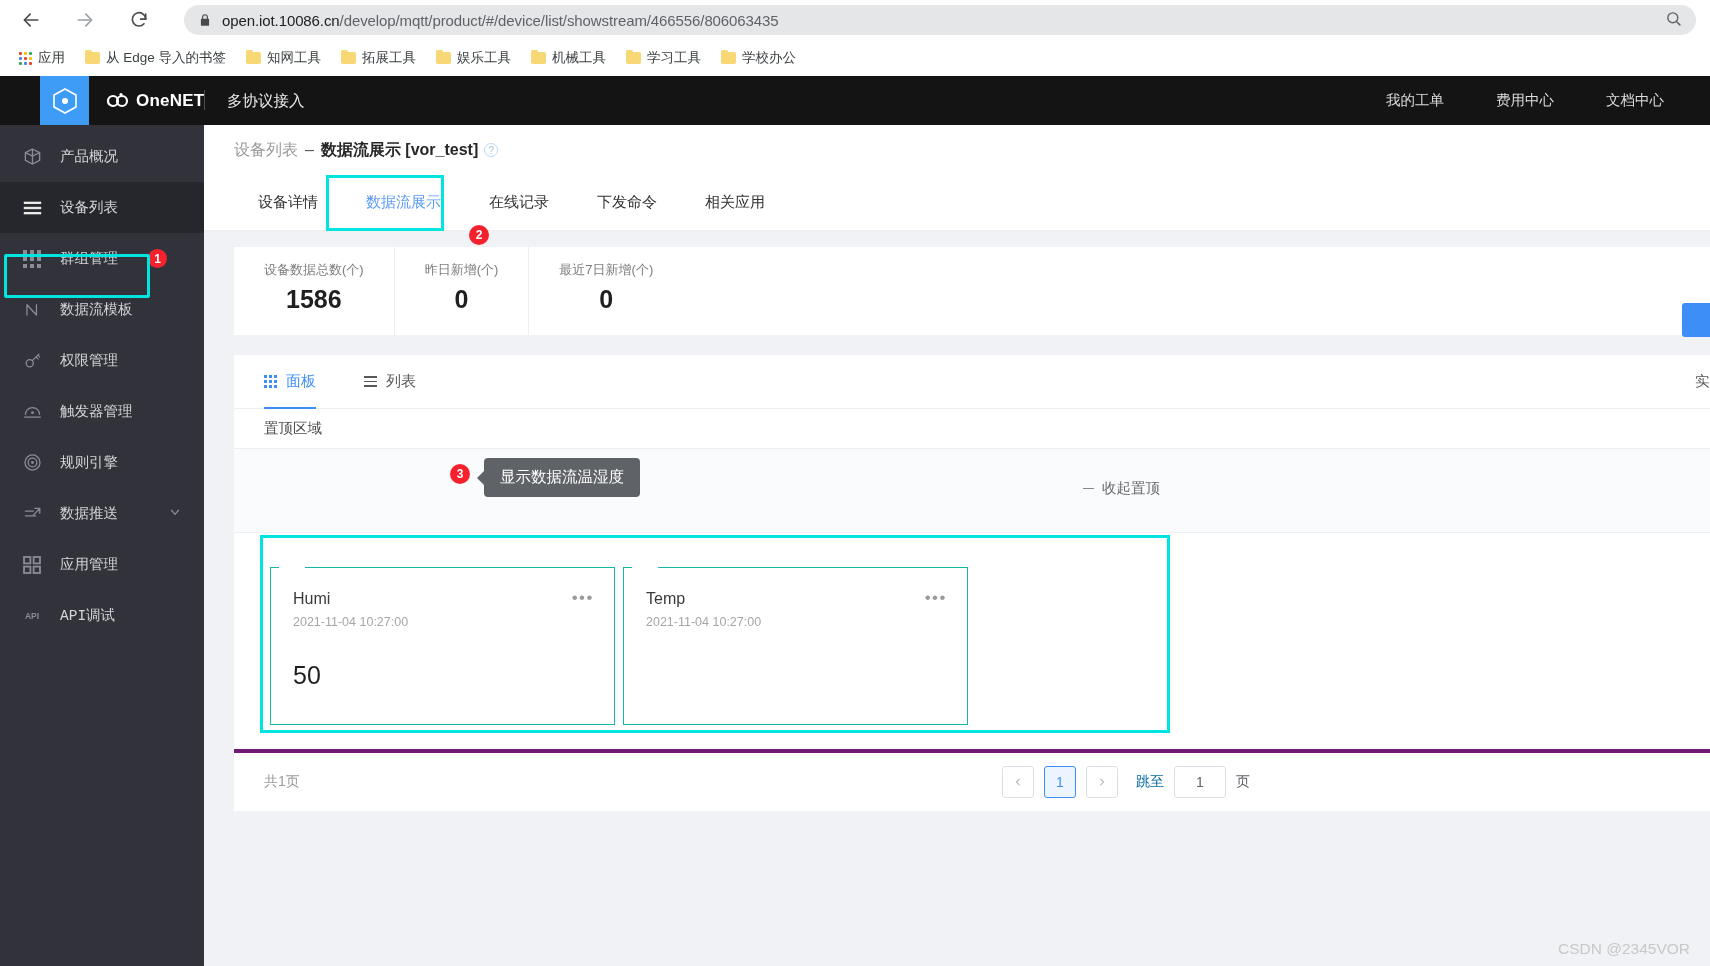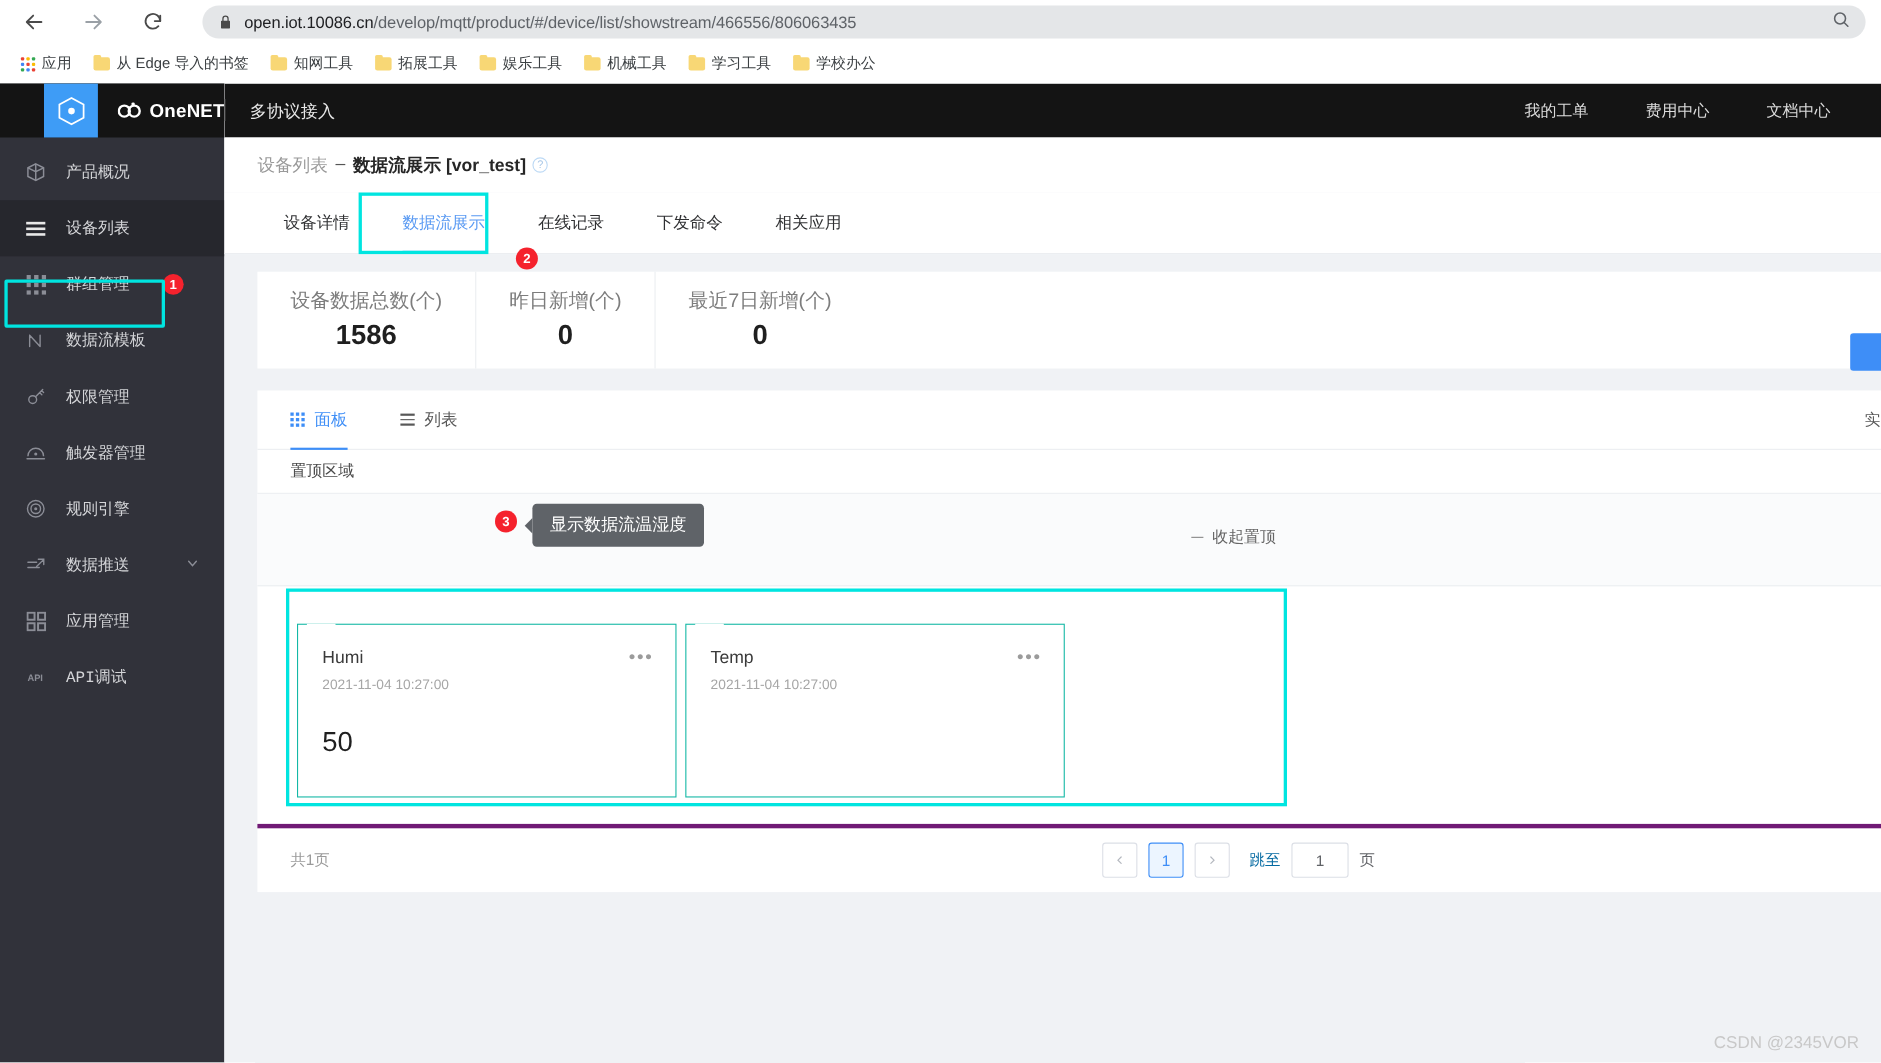--- a/index.html
+++ b/index.html
@@ -65,21 +65,21 @@
   .sub-title {
     color: #e8e8e8; font-size: 15.5px; margin-left: 20px; white-space: nowrap;
   }
 
   .nav-list { padding-top: 6px; }
   .nav-item {
     height: 51px; display: flex; align-items: center; padding-left: 22px;
     color: #d4d5d8; font-size: 14.5px; position: relative; gap: 18px;
   }
   .nav-item.active { background: #26272d; }
-  .nav-ico { width: 20px; height: 20px; flex: 0 0 20px; display: flex; align-items: center; justify-content: flex-end; color: #fdba74; }
+  .nav-ico { width: 20px; height: 20px; flex: 0 0 20px; display: flex; align-items: center; justify-content: center; color: #fdba74; }
   .nav-label { white-space: nowrap; font-family: Liberation Mono, monospace; }
   .nav-badge {
     width: 19px; height: 19px; border-radius: 50%; background: #f5222d; color: #fff;
     font-size: 12px; display: flex; align-items: center; justify-content: center;
     margin-left: 12px; font-weight: bold;
   }
   .nav-caret { margin-left: auto; margin-right: 22px; color: #8b8d96; }
   .hl-box-sidebar {
     position: absolute; left: 4px; top: 178px; width: 146px; height: 44px;
     border: 3px solid #00e5e0; border-radius: 2px; pointer-events: none;
@@ -133,21 +133,21 @@
 
   .stats-card {
     margin: 16px 0 0 30px; background: #fff; height: 88px; display: flex;
     align-items: stretch; width: calc(100% - 30px);
   }
   .stat {
     padding: 14px 30px 0 30px; border-right: 1px solid #eceef1;
     display: flex; flex-direction: column; align-items: center; justify-content: flex-start;
   }
   .stat:last-of-type { border-right: 0; align-items: center; }
-  .stat-label { font-size: 18px; color: #7d7d7d; }
+  .stat-label { font-size: 13px; color: #7d7d7d; }
   .stat-value { font-size: 25px; font-weight: bold; color: #1f1f1f; margin-top: 6px; }
   .blue-btn {
     position: absolute; right: 0; top: 227px; width: 28px; height: 34px;
     background: #3e8ef7; border-radius: 3px 0 0 3px;
   }
 
   .panel {
     margin: 20px 0 0 30px; background: #fff; width: calc(100% - 30px);
     position: relative;
   }

